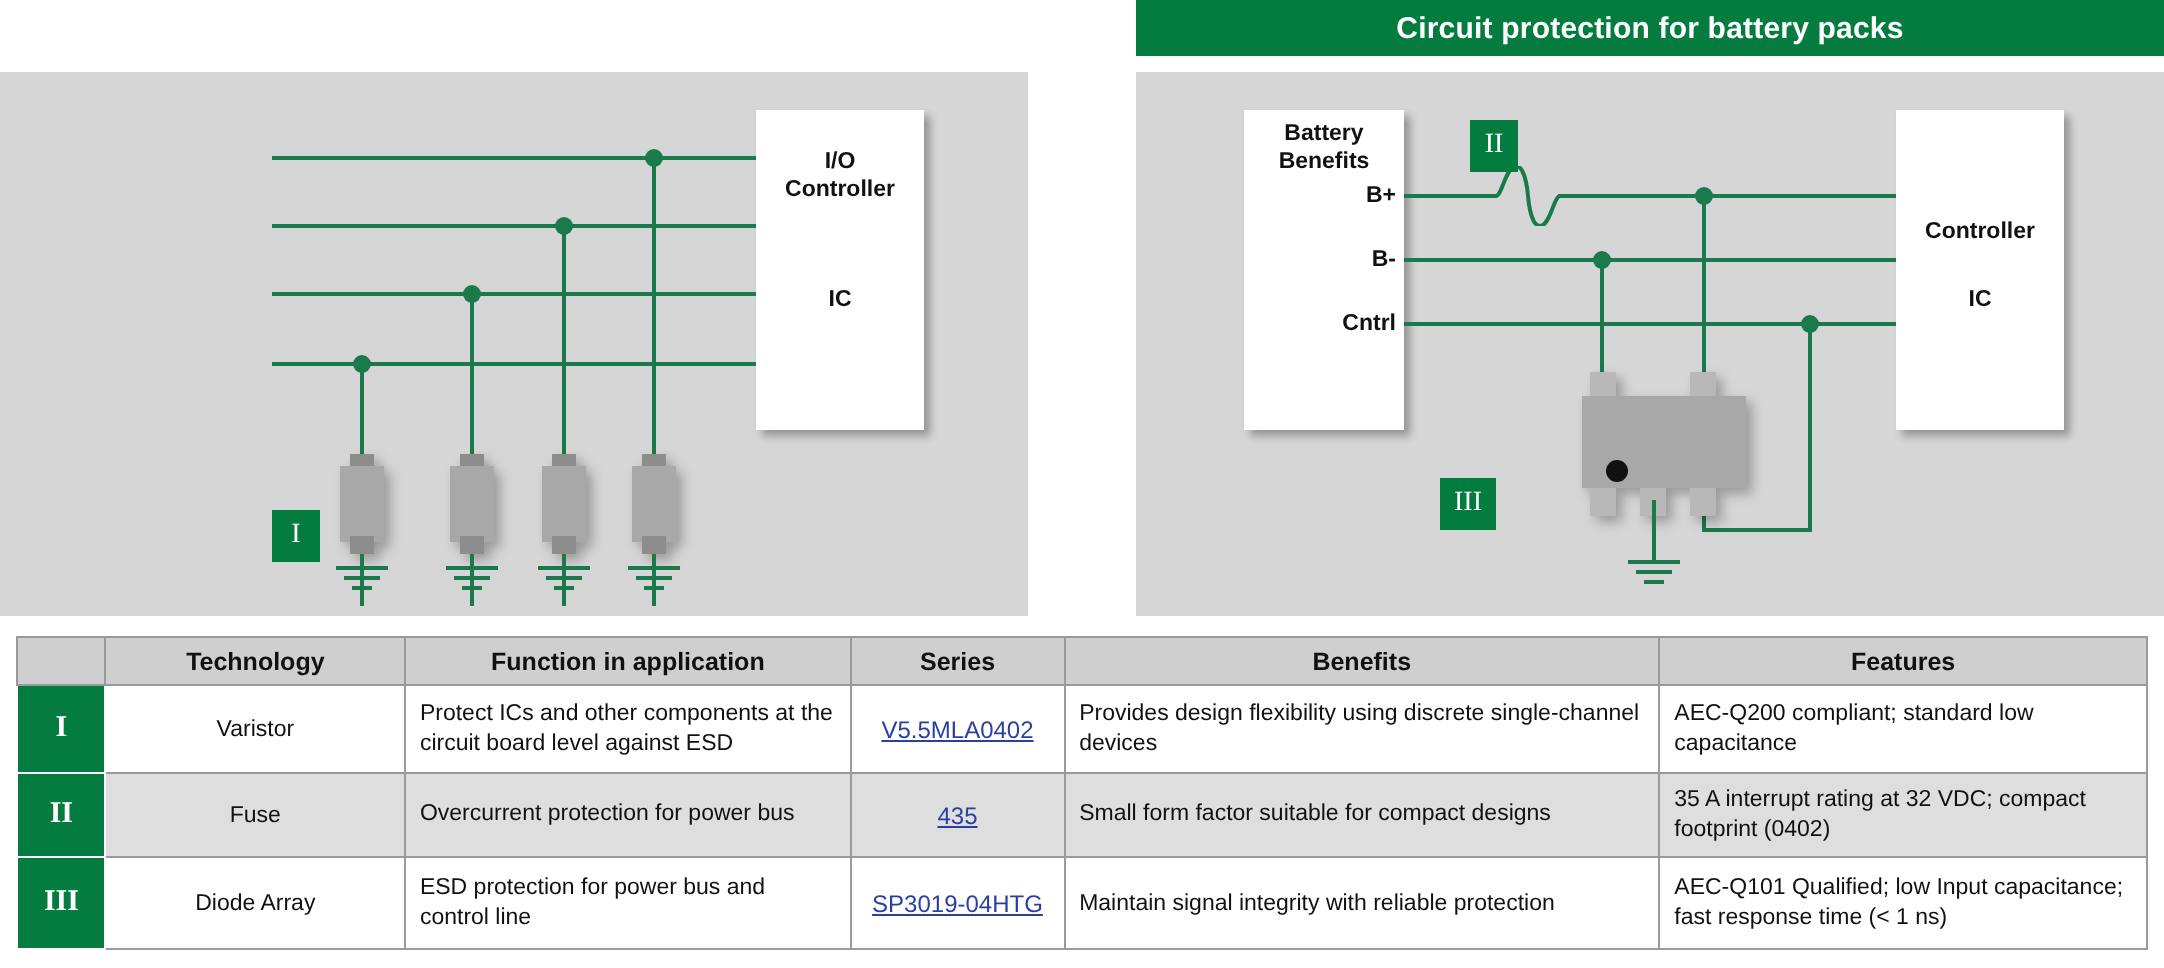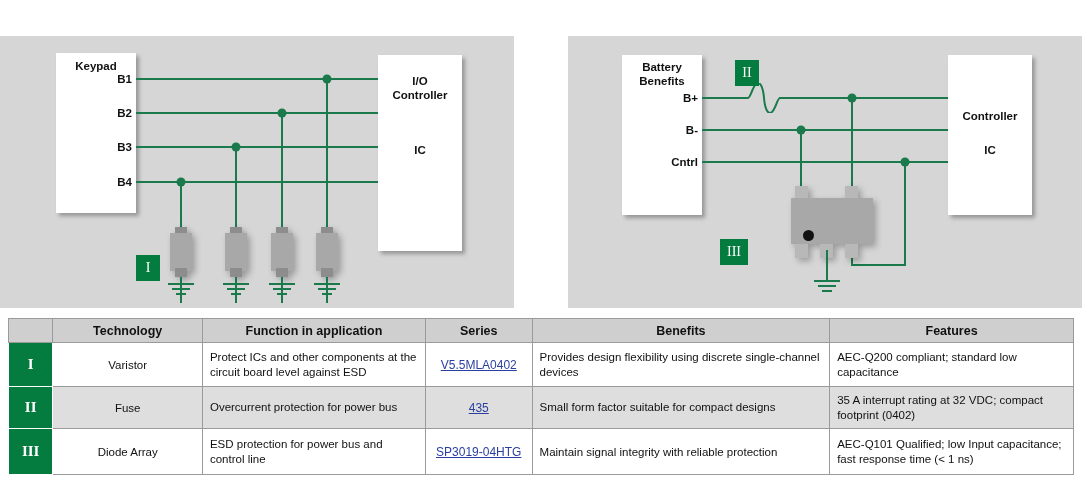--- a/index.html
+++ b/index.html
@@ -157,29 +157,22 @@
 </style>
 </head>
 <body>
 
 <div id="root">
 
 
   <div class="panel panel-left">
     <div class="diagram">
 
-      <div class="ic-box" style="left:56px; top:17px; width:80px; height:160px;">
-        <div class="ic-title" style="top:6px;">Keypad</div>
-        <div class="pin-label" style="top:26px;">B1</div>
-        <div class="pin-label" style="top:60px;">B2</div>
-        <div class="pin-label" style="top:94px;">B3</div>
-        <div class="pin-label" style="top:129px;">B4</div>
-      </div>
-
-      <div class="ic-box" style="left:378px; top:19px; width:84px; height:196px;">
+
+      <div class="ic-box" style="left:378px; top:19px; width:84px; height:160px;">
         <div class="ic-title" style="top:19px;">I/O</div>
         <div class="ic-title" style="top:33px;">Controller</div>
         <div class="ic-title" style="top:88px;">IC</div>
       </div>
 
       <div class="wire-h" style="left:136px; top:42px;  width:242px;"></div>
       <div class="wire-h" style="left:136px; top:76px;  width:242px;"></div>
       <div class="wire-h" style="left:136px; top:110px; width:242px;"></div>
       <div class="wire-h" style="left:136px; top:145px; width:242px;"></div>
 
@@ -237,20 +230,21 @@
       <div class="gnd" style="left:327px; top:247px;">
           <i></i>
           <i></i>
           <i></i>
         </div>
 
       <div class="badge" style="left:136px; top:219px; width:24px; height:26px;">I</div>
     </div>
   </div>
 
+  <div class="hdr hdr-right">Circuit protection for battery packs</div>
 
   <div class="panel panel-right">
     <div class="diagram">
 
       <div class="ic-box" style="left:54px; top:19px; width:80px; height:160px;">
         <div class="ic-title" style="top:5px;">Battery</div>
         <div class="ic-title" style="top:19px;">Benefits</div>
         <div class="pin-label" style="top:43px;">B+</div>
         <div class="pin-label" style="top:75px;">B-</div>
         <div class="pin-label" style="top:107px;">Cntrl</div>

